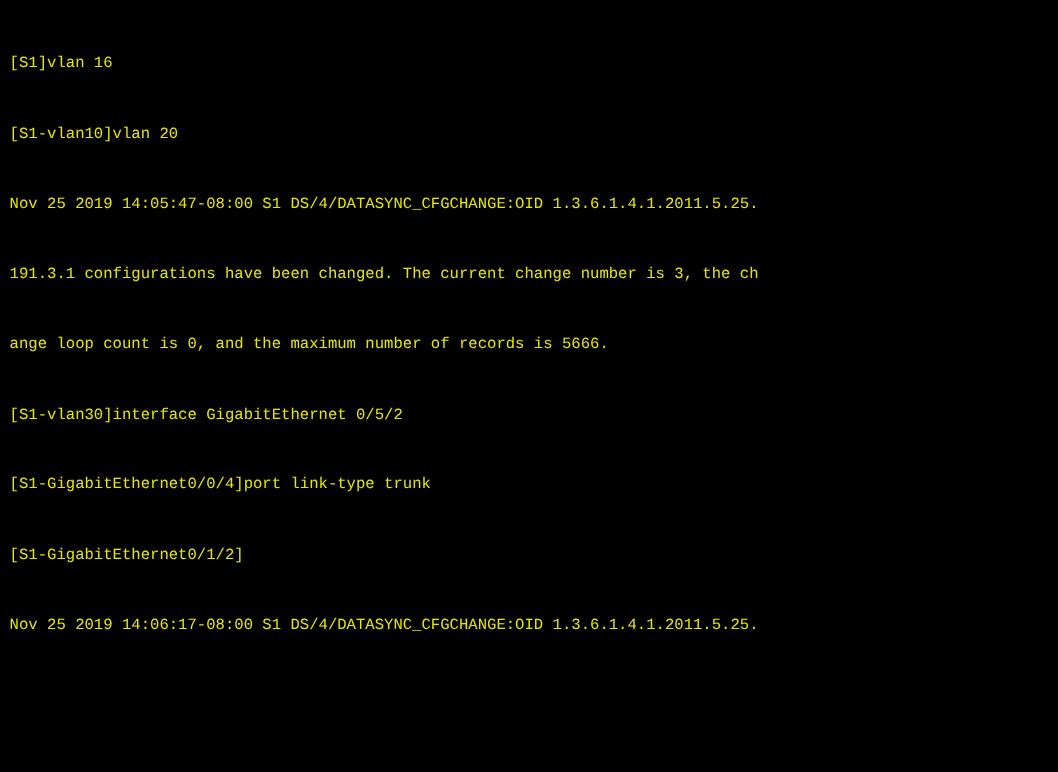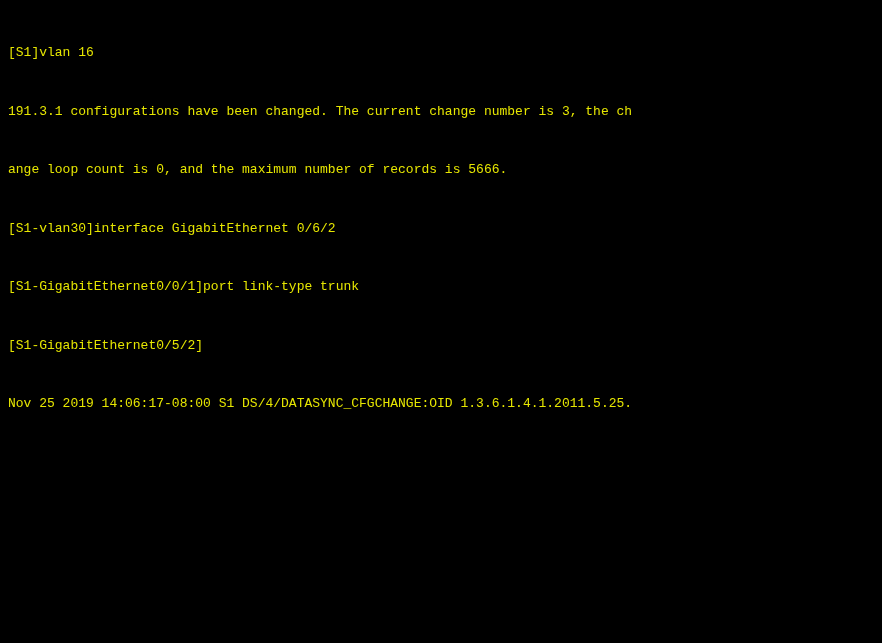--- a/index.html
+++ b/index.html
@@ -24,25 +24,27 @@
     }
     .line {
       display: block;
     }
   </style>
 </head>
 <body>
 
 <div class="terminal">
   <span class="line">[S1]vlan 16</span>
+  <span class="line">[S1-vlan10]vlan 20</span>
+  <span class="line">Nov 25 2019 14:05:47-08:00 S1 DS/4/DATASYNC_CFGCHANGE:OID 1.3.6.1.4.1.2011.5.25.</span>
   <span class="line">191.3.1 configurations have been changed. The current change number is 3, the ch</span>
   <span class="line">ange loop count is 0, and the maximum number of records is 5666.</span>
-  <span class="line">[S1-vlan30]interface GigabitEthernet 0/6/2</span>
-  <span class="line">[S1-GigabitEthernet0/0/1]port link-type trunk</span>
-  <span class="line">[S1-GigabitEthernet0/5/2]</span>
+  <span class="line">[S1-vlan30]interface GigabitEthernet 0/5/2</span>
+  <span class="line">[S1-GigabitEthernet0/0/4]port link-type trunk</span>
+  <span class="line">[S1-GigabitEthernet0/1/2]</span>
   <span class="line">Nov 25 2019 14:06:17-08:00 S1 DS/4/DATASYNC_CFGCHANGE:OID 1.3.6.1.4.1.2011.5.25.</span>
   
   
   
   
   
   
   
   
   

